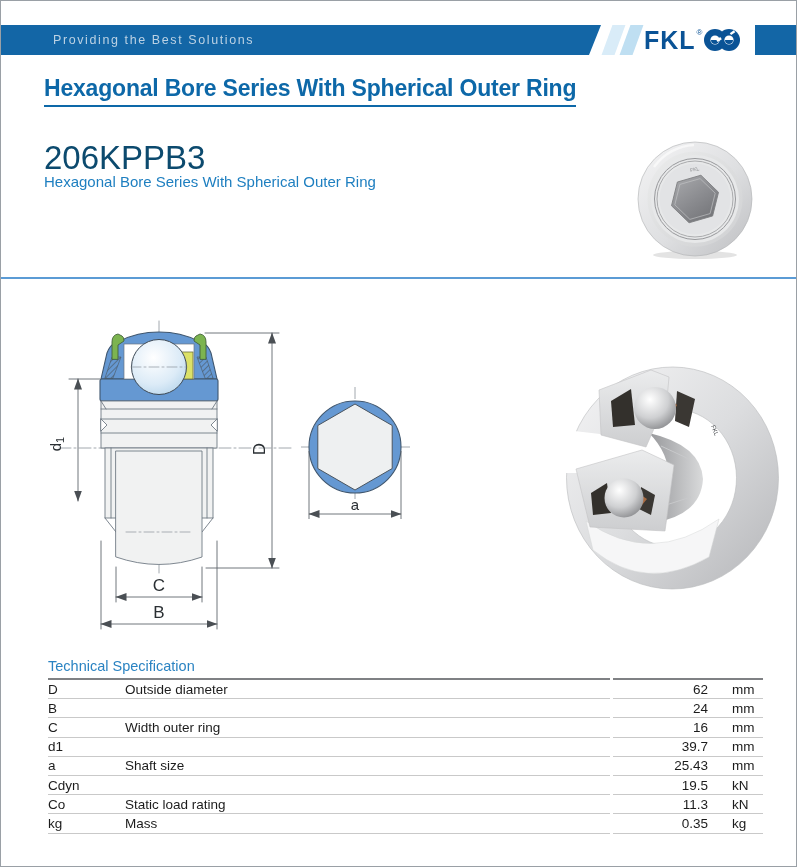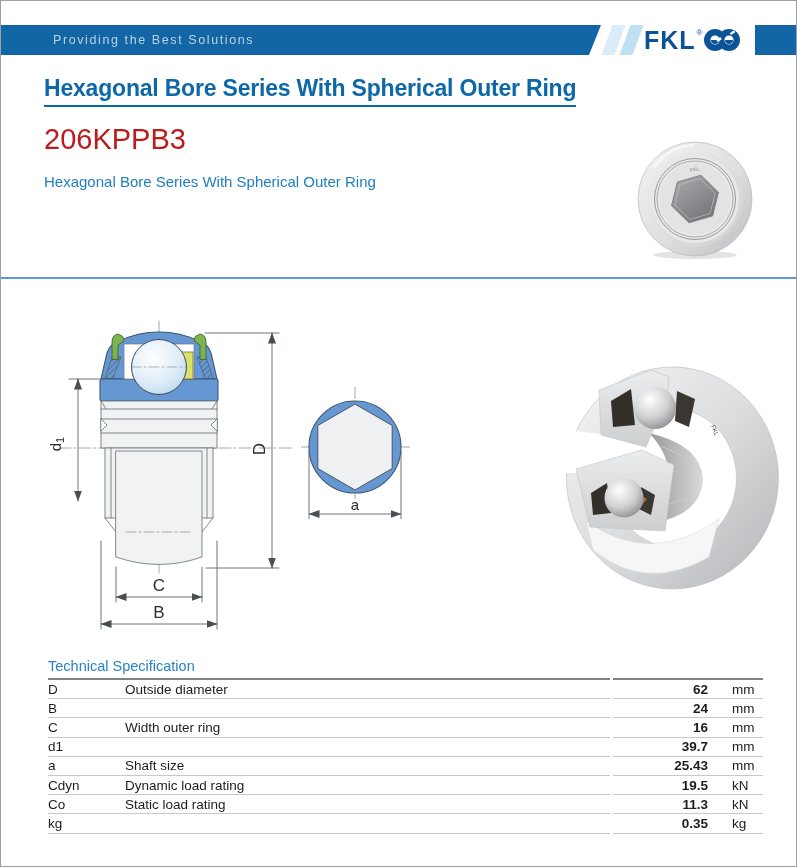--- a/index.html
+++ b/index.html
@@ -18,40 +18,40 @@
   .s1{left:606px;background:#d9ecf8;}
   .s2{left:624px;background:#bfdff2;}
   .logo{position:absolute;left:643px;top:0;height:30px;display:flex;align-items:center;}
   .logo-text{color:#0a5396;font-weight:bold;font-size:25px;letter-spacing:1px;line-height:1;}
   .logo-reg{color:#0a5396;font-size:8px;vertical-align:top;position:relative;top:-8px;left:1px;}
   .bar-right{position:absolute;left:754px;top:0;width:41px;height:30px;background:#1366a6;}
   
   .page-title{position:absolute;left:43px;top:74px;margin:0;
     font-size:23px;font-weight:bold;color:#0d68a8;letter-spacing:-0.2px;
     border-bottom:2px solid #0d68a8;padding-bottom:3px;display:inline-block;}
-  .product-code{position:absolute;left:43px;top:122px;font-size:29px;color:#b91c1c;}
+  .product-code{position:absolute;left:43px;top:138px;font-size:33px;color:#0c4a6e;}
   .product-series{position:absolute;left:43px;top:172px;font-size:15px;color:#1e7fc0;}
   .divider{position:absolute;left:0;top:276px;width:795px;height:2px;background:#5b9bd5;}
   
   .photo{position:absolute;left:633px;top:136px;}
   .drawing{position:absolute;left:0;top:298px;}
   
   .spec{position:absolute;left:47px;top:657px;width:715px;color:#1c1c1c;}
   .spec-heading{font-size:14.5px;color:#2a83c2;line-height:16px;height:16px;margin-bottom:4px;}
   .spec-headline{display:flex;height:2px;}
   .spec-headline .hl-l{width:562px;background:#7f8184;}
   .spec-headline .hl-gap{width:3px;}
   .spec-headline .hl-r{flex:1;background:#7f8184;}
   .spec-row{display:flex;height:19.2px;font-size:13.5px;}
   .cg-left{width:562px;display:flex;align-items:center;border-bottom:1px solid #c9c9c9;}
   .cg-gap{width:3px;}
   .cg-right{flex:1;display:flex;align-items:center;border-bottom:1px solid #c9c9c9;}
   .c-sym{width:77px;}
   .c-desc{flex:1;}
-  .c-val{flex:1;text-align:right;font-weight:bold;}
+  .c-val{flex:1;text-align:right;}
   .c-unit{width:31px;margin-left:24px;}
 </style>
 </head>
 <body>
 
 <div class="page">
 
   <div class="topbar">
     <div class="bar-left">
       <span class="tagline">Providing the Best Solutions</span>
@@ -293,21 +293,20 @@
         </div>
       <div class="cg-gap"></div>
       <div class="cg-right">
           <span class="c-val">25.43</span>
           <span class="c-unit">mm</span>
         </div>
     </div>
     <div class="spec-row">
       <div class="cg-left">
           <span class="c-sym">Cdyn</span>
-          <span class="c-desc">Dynamic load rating</span>
         </div>
       <div class="cg-gap"></div>
       <div class="cg-right">
           <span class="c-val">19.5</span>
           <span class="c-unit">kN</span>
         </div>
     </div>
     <div class="spec-row">
       <div class="cg-left">
           <span class="c-sym">Co</span>
@@ -315,20 +314,21 @@
         </div>
       <div class="cg-gap"></div>
       <div class="cg-right">
           <span class="c-val">11.3</span>
           <span class="c-unit">kN</span>
         </div>
     </div>
     <div class="spec-row">
       <div class="cg-left">
           <span class="c-sym">kg</span>
+          <span class="c-desc">Mass</span>
         </div>
       <div class="cg-gap"></div>
       <div class="cg-right">
           <span class="c-val">0.35</span>
           <span class="c-unit">kg</span>
         </div>
     </div>
   </section>
 
 </div>

